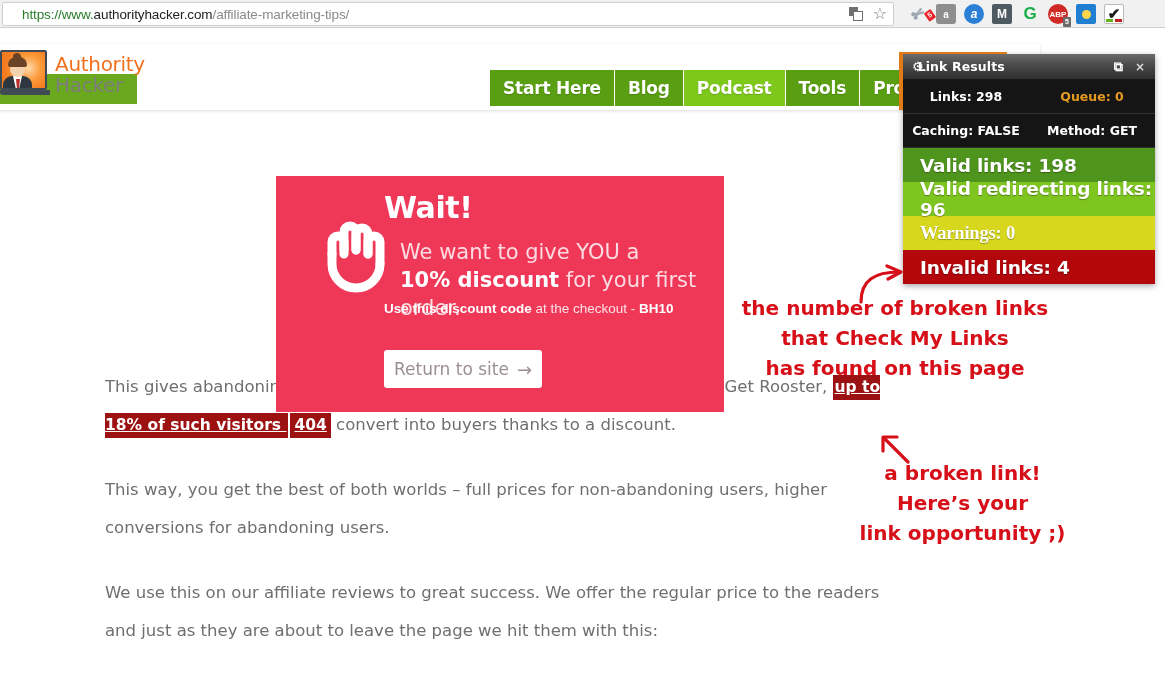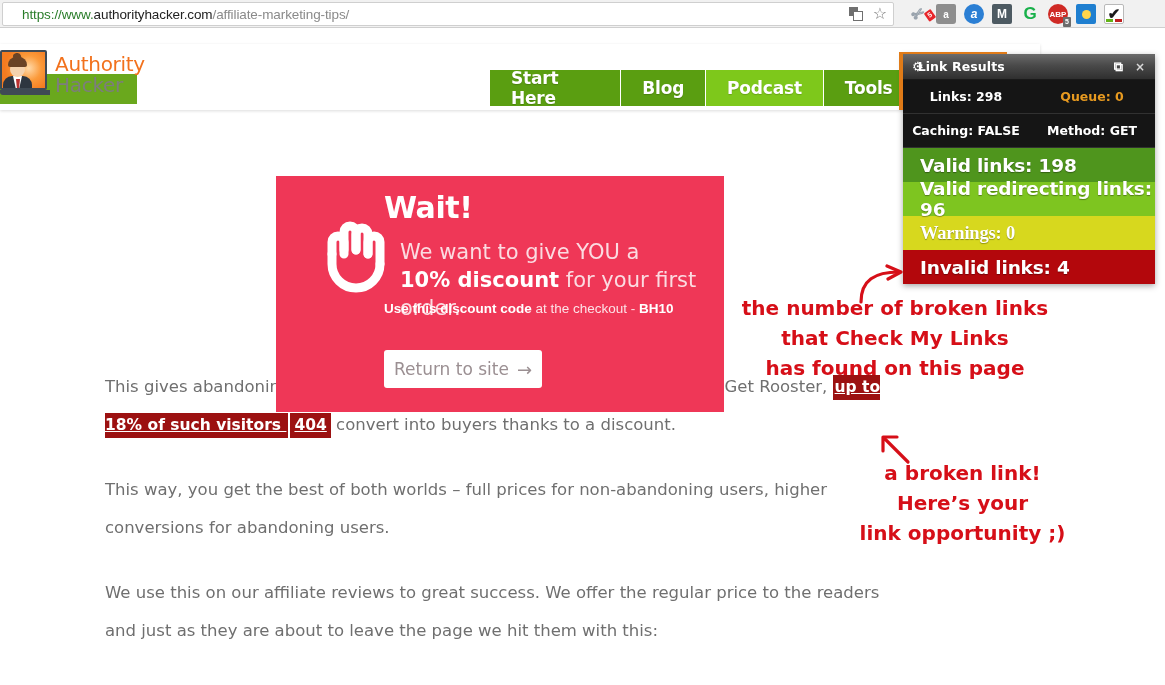--- a/index.html
+++ b/index.html
@@ -186,21 +186,21 @@
   }
 
   .nav {
     position: absolute; left: 490px; top: 26px;
     display: flex; height: 36px;
   }
   .nav-item {
     background: #5a9e11;
     color: #ffffff;
     font-size: 17px; font-weight: bold;
-    padding: 0 21px;
+    padding: 0 13px;
     display: flex; align-items: center;
     border-right: 1px solid #ffffff;
     letter-spacing: -0.2px;
     font-family: "DejaVu Sans", sans-serif;
     text-shadow: 0 1px 1px rgba(0,0,0,0.18);
   }
   .nav-item:last-child { border-right: none; }
   .nav-item.active { background: #7ec81b; }
 
   

